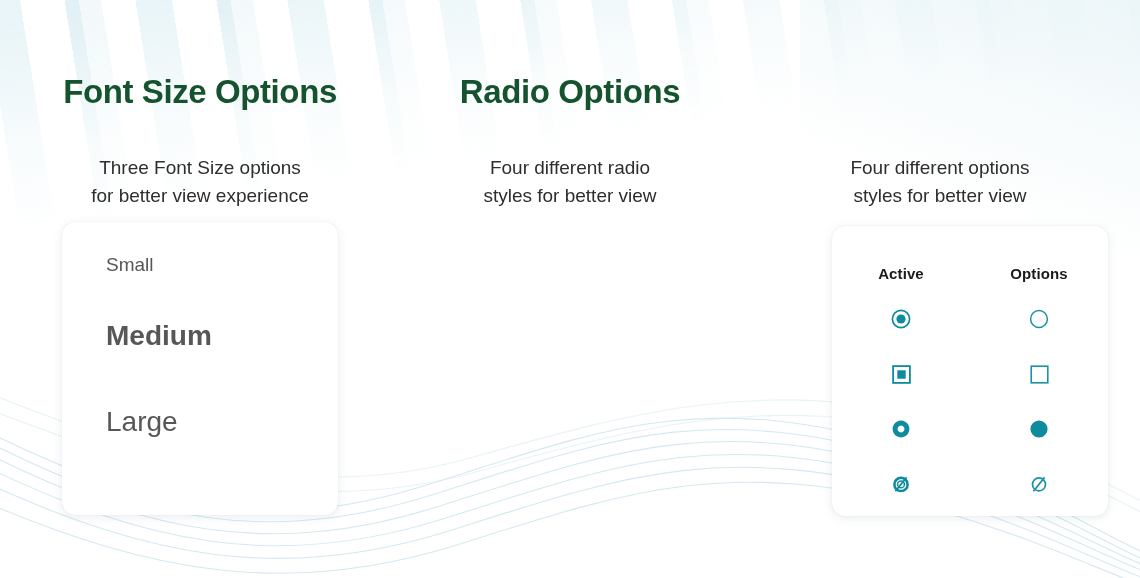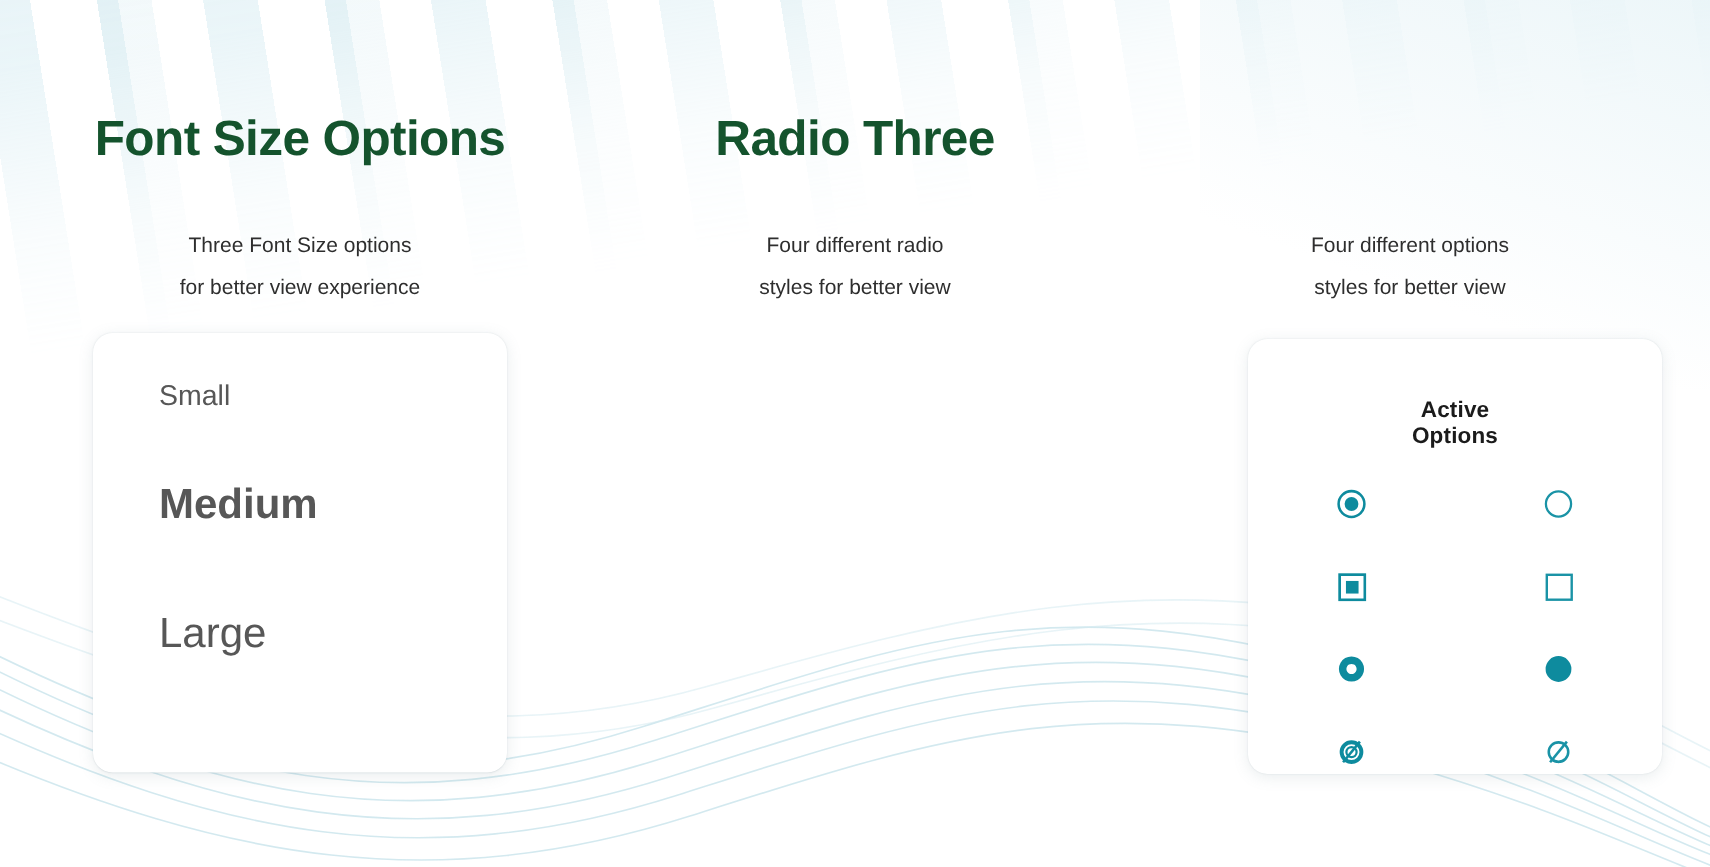--- a/index.html
+++ b/index.html
@@ -90,21 +90,21 @@
     top: 72px;
     line-height: 40px;
   }
   .panel-sub {
     position: absolute;
     left: 0;
     right: 0;
     top: 135px;
     text-align: center;
     color: #2e2e2e;
-    font-size: 14px;
+    font-size: 19px;
     line-height: 28px;
     white-space: pre-line;
   }
 
   .card {
     position: absolute;
     background: #ffffff;
     border-radius: 13px;
     box-shadow: 0 2px 10px rgba(120, 140, 150, 0.16), 0 0 1px rgba(120,140,150,0.25);
   }
@@ -126,21 +126,20 @@
   .font-row.medium { font-size: 28px; margin-bottom: 54px; font-weight: bold; }
   .font-row.large  { font-size: 28px; }
 
   
   .opt-table {
     position: absolute;
     left: 0; right: 0; top: 27px;
   }
   .opt-head {
     display: flex;
-    flex-direction: column;
   }
   .opt-head > div {
     flex: 1;
     text-align: center;
     font-size: 15px;
     font-weight: bold;
     color: #1b1b1b;
     letter-spacing: 0.1px;
   }
   .opt-row {
@@ -190,21 +189,21 @@
     <div class="card" id="card-font">
       <div class="font-list">
         <div class="font-row small">Small</div>
         <div class="font-row medium">Medium</div>
         <div class="font-row large">Large</div>
       </div>
     </div>
   </section>
 
   <section class="panel" id="panel-radio">
-    <h2 class="panel-heading">Radio Three</h2>
+    <h2 class="panel-heading">Radio Options</h2>
     <p class="panel-sub">Four different radio
 styles for better view</p>
 
     <div class="card" id="card-radio">
       <div class="opt-table">
 
         <div class="opt-head">
           <div>Active</div>
           <div>Options</div>
         </div>

